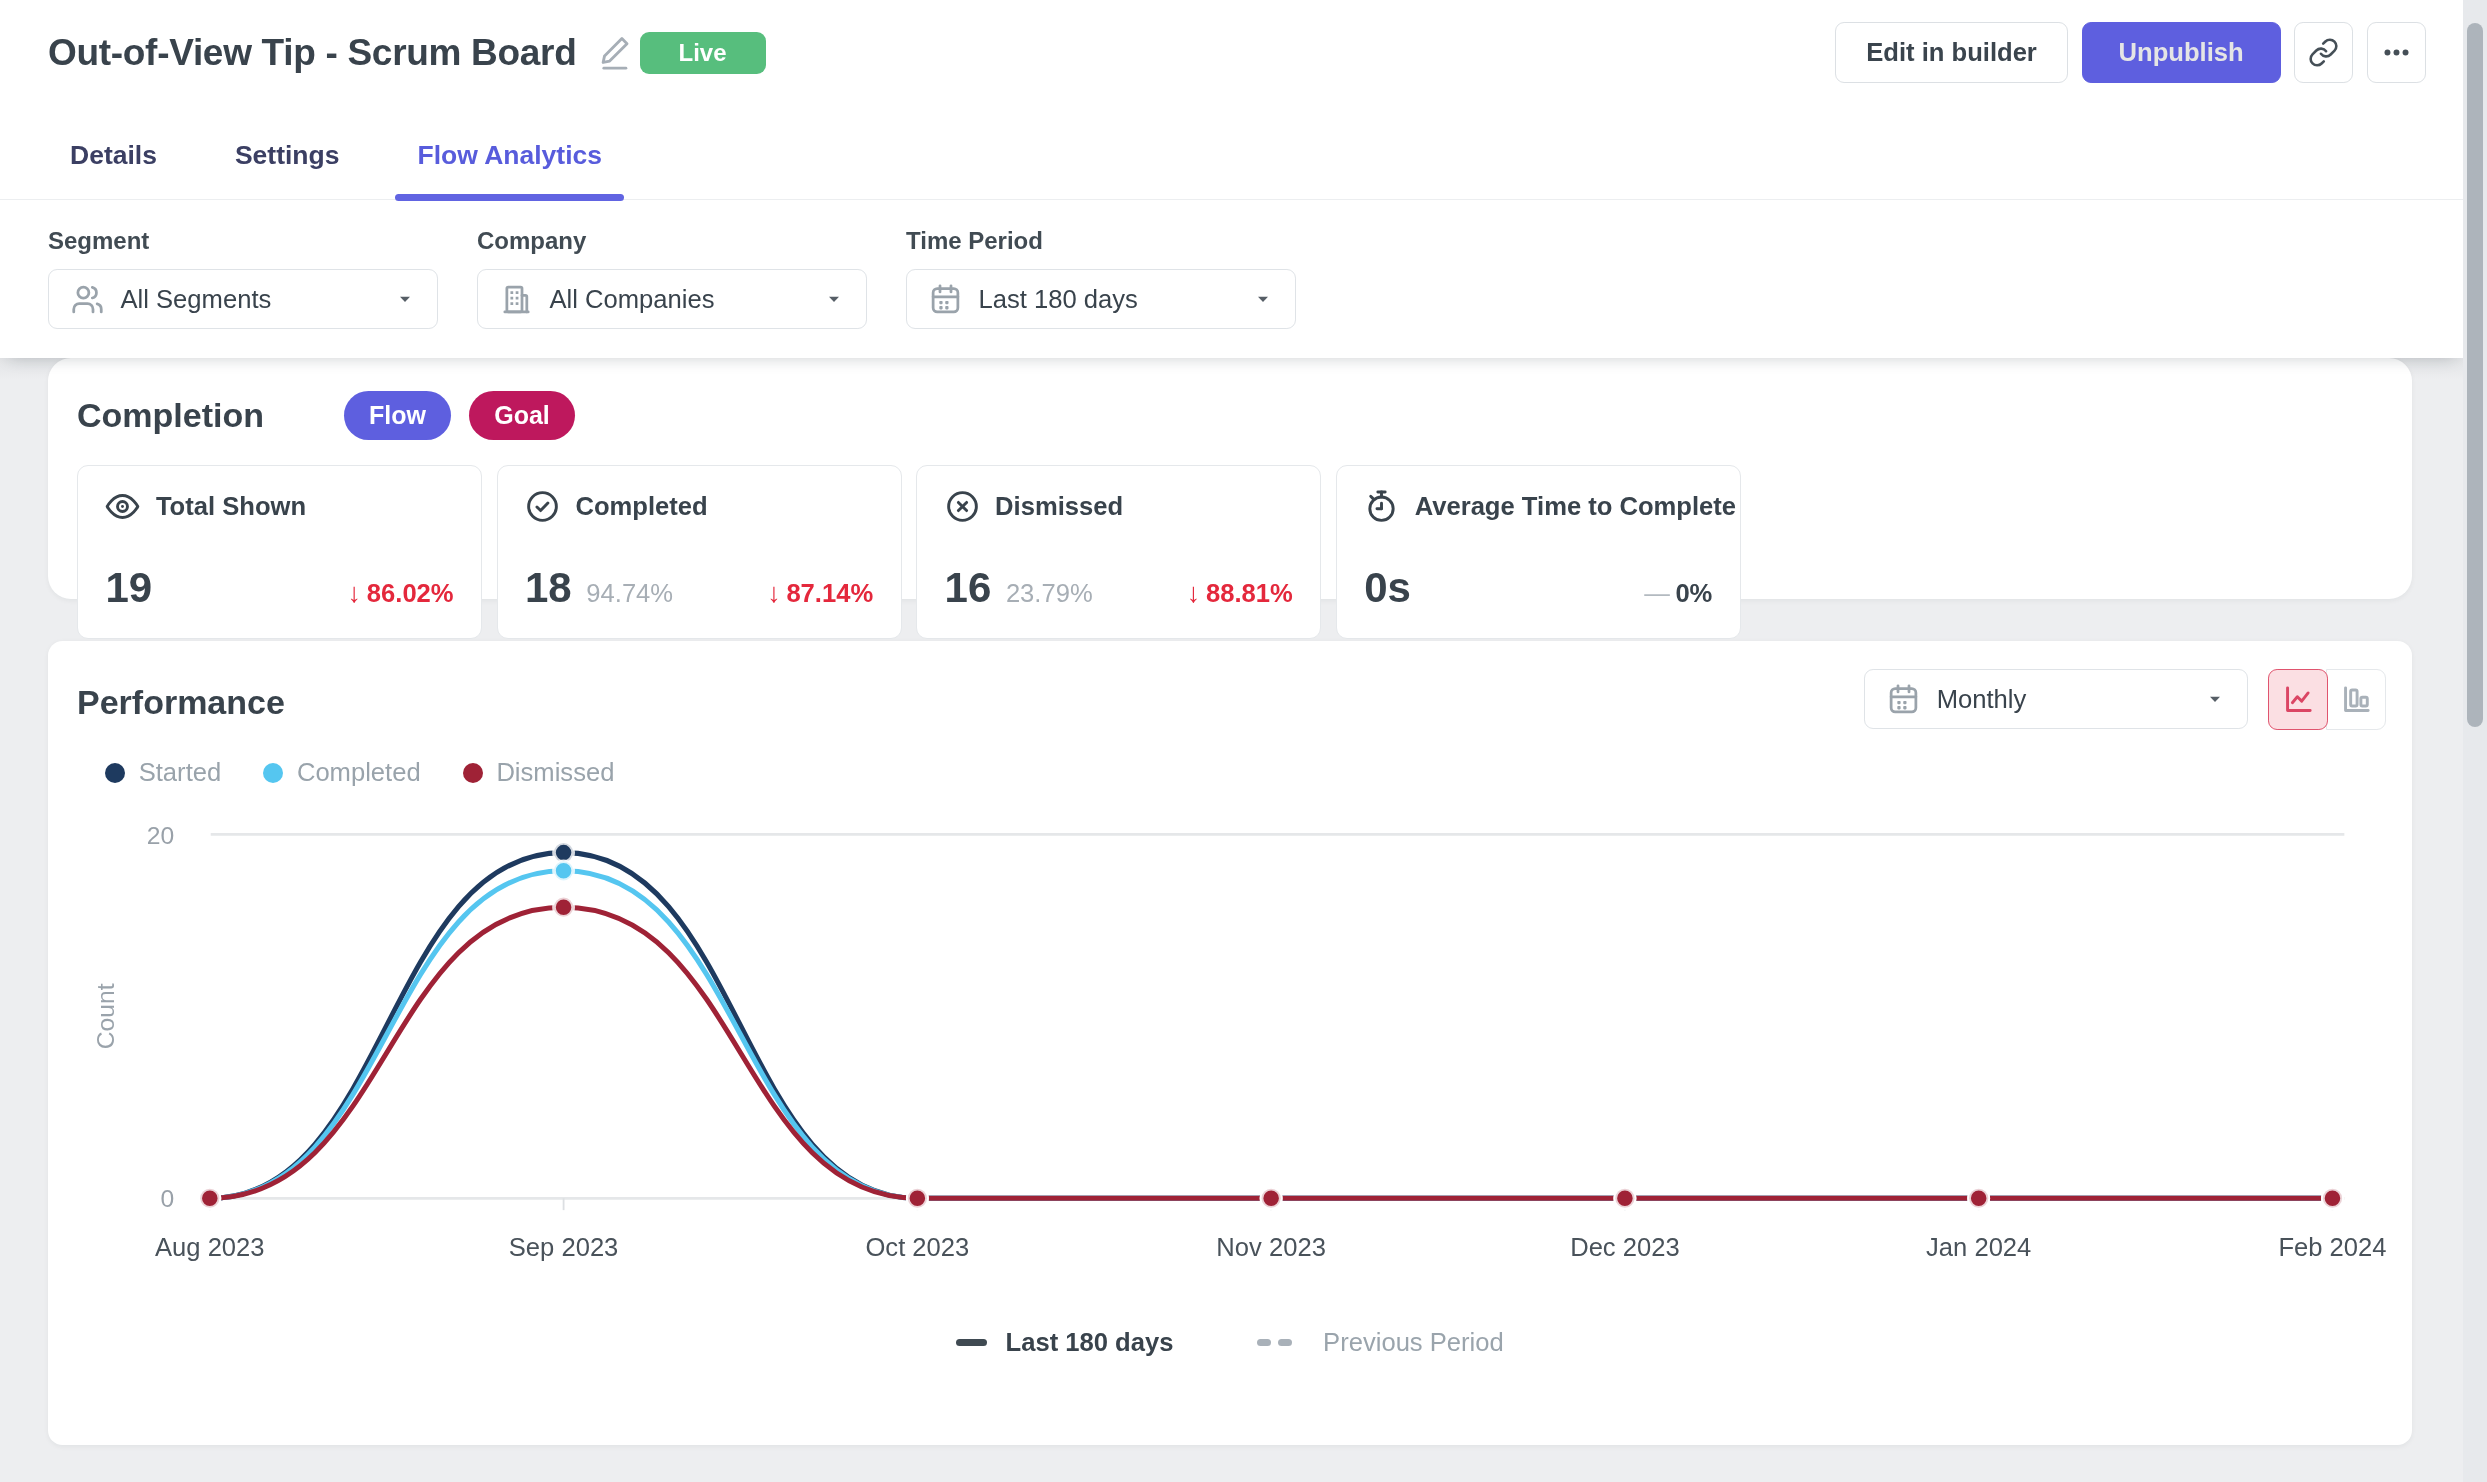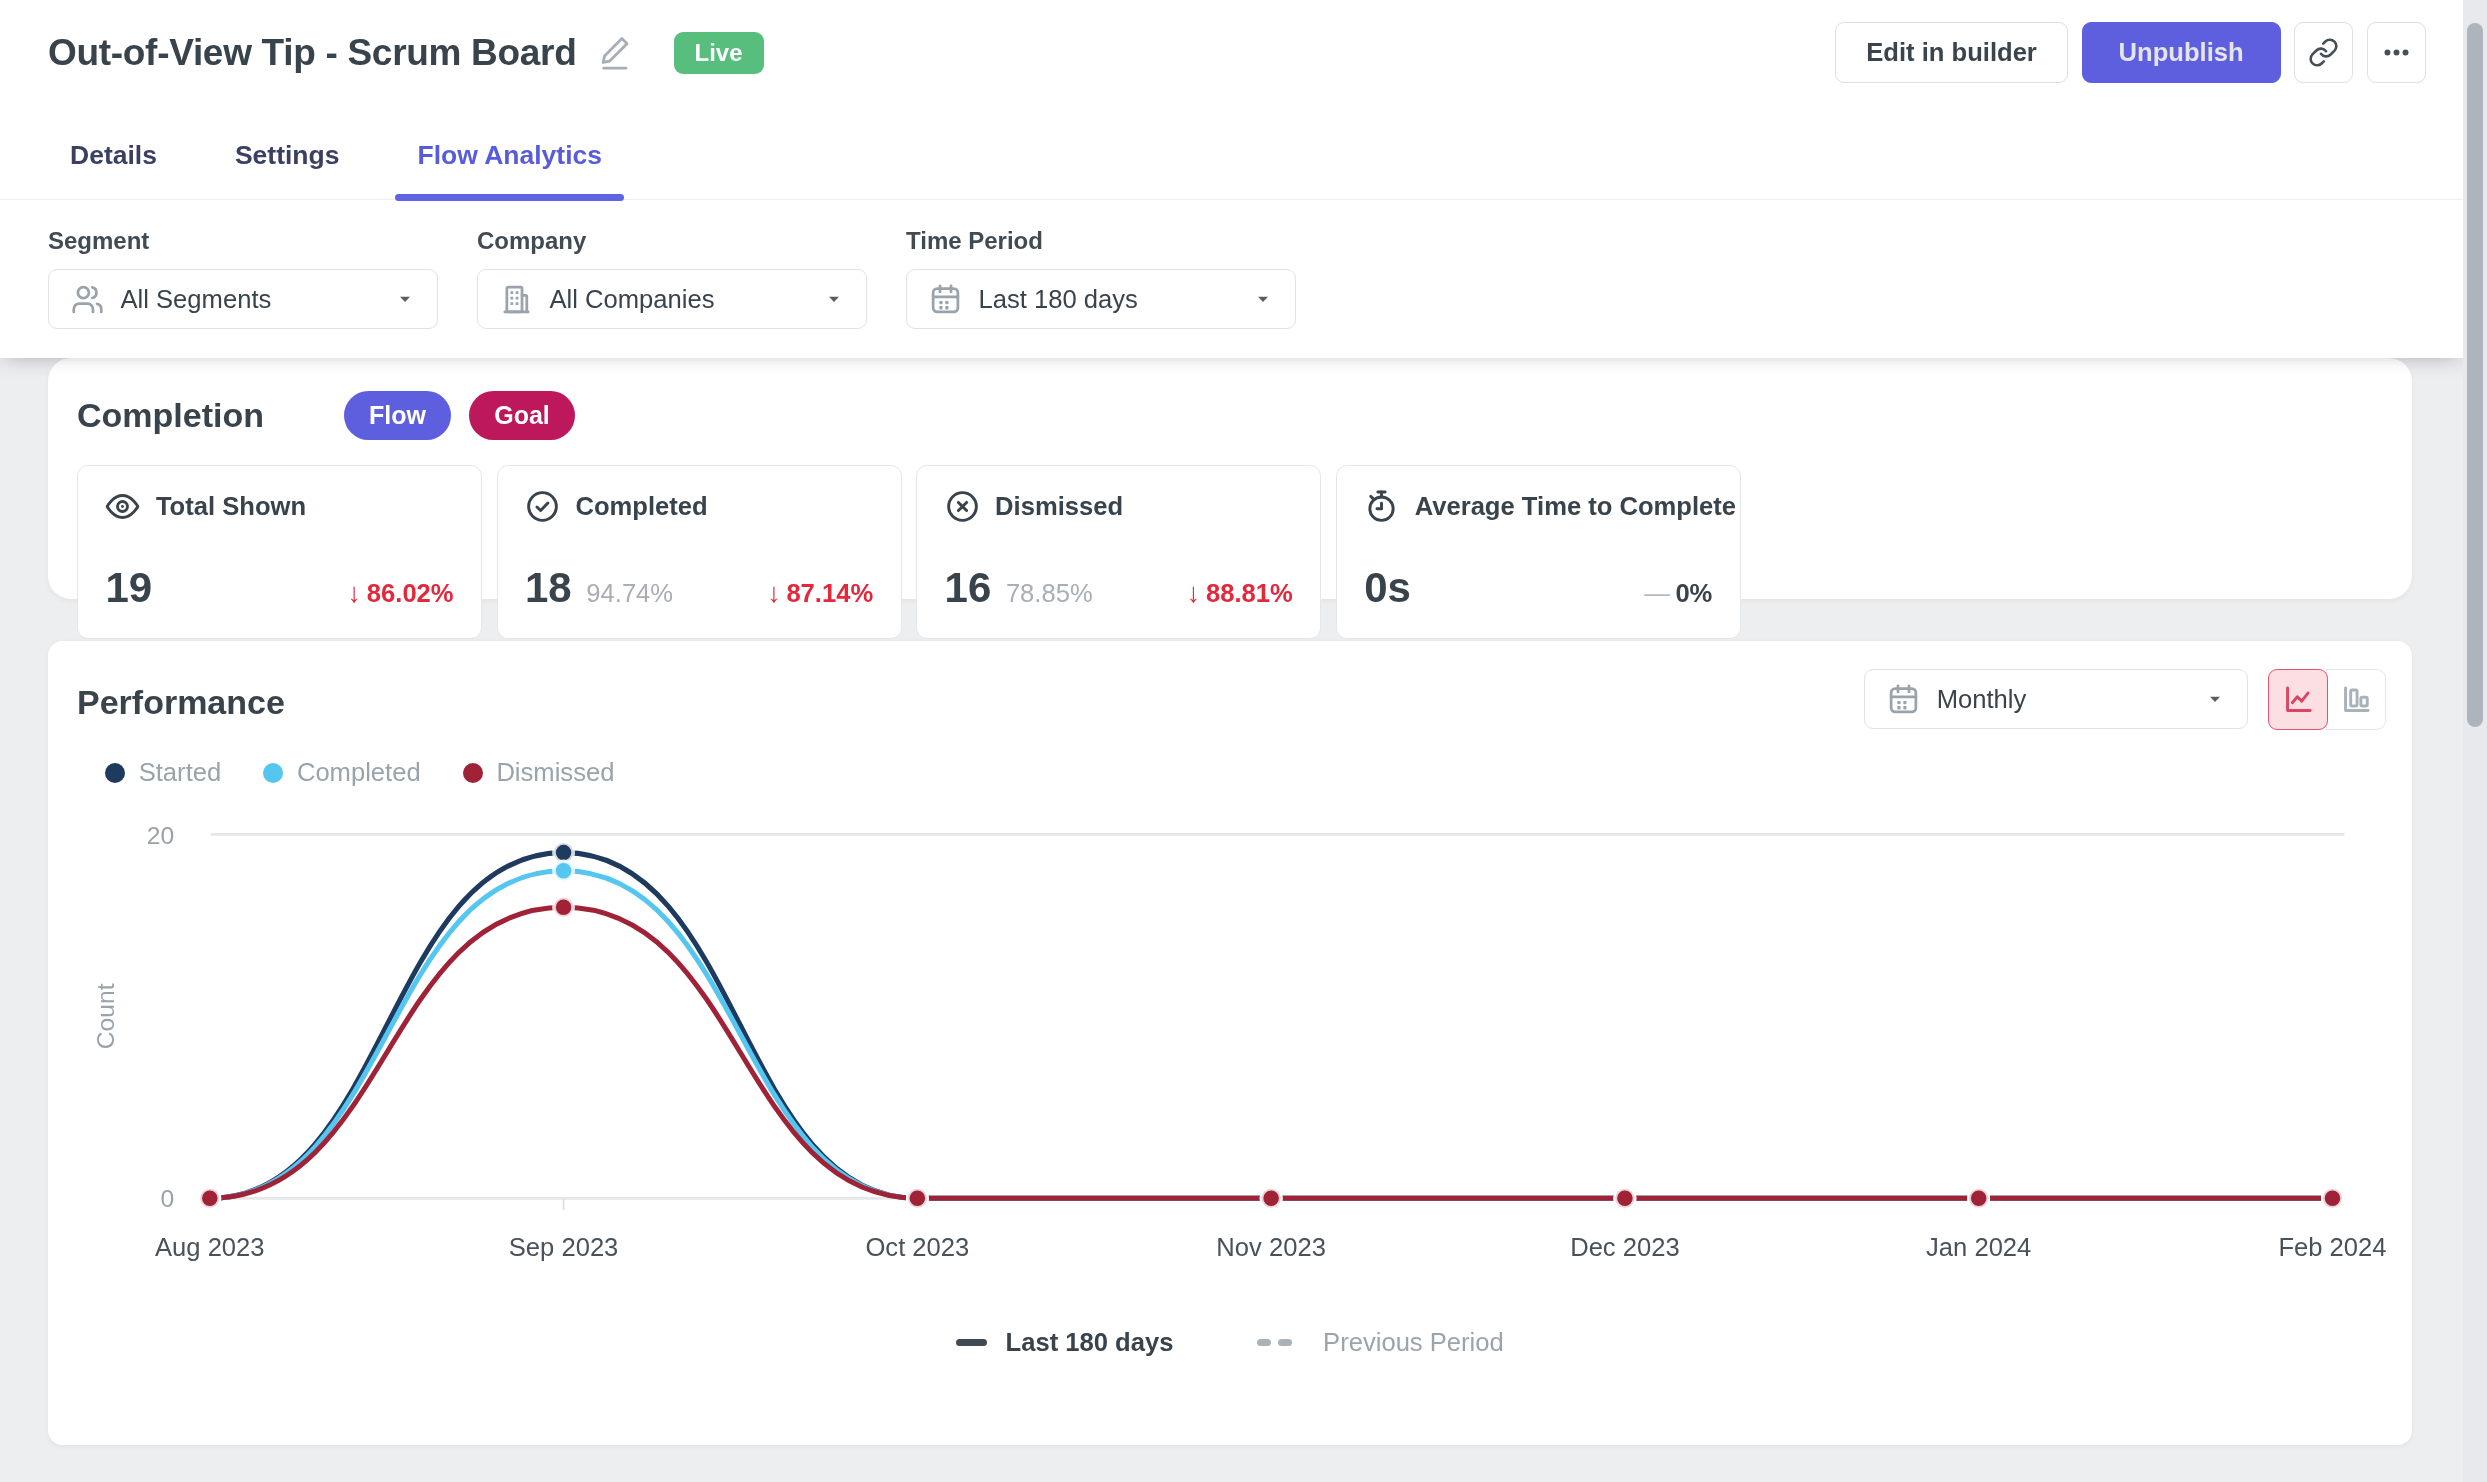--- a/index.html
+++ b/index.html
@@ -6,21 +6,21 @@
   html,body { width:2487px; height:1483px; overflow:hidden; background:#fff;
     font-family:"Liberation Sans","DejaVu Sans",sans-serif; -webkit-font-smoothing:antialiased; }
   .stage { position:relative; width:2487px; height:1483px; }
 
   
   .topbar { position:absolute; top:0; left:0; right:24px; height:200px; background:#fff;
             border-bottom:1.8px solid #ecEEf0; z-index:5; }
   .title-row { position:absolute; top:22px; left:48px; right:37px; height:61px; display:flex; align-items:center; }
   .page-title { font-size:37px; font-weight:700; color:#39434C; letter-spacing:-0.3px; }
   .edit-ic { margin-left:20px; width:35px; height:37px; color:#A6AEB6; cursor:pointer; }
-  .live-badge { margin-left:42px; height:42px; padding:0 21px; background:#57BE7D; color:#fff;
+  .live-badge { margin-left:8px; height:42px; padding:0 39px; background:#57BE7D; color:#fff;
                 border-radius:9.1px; font-size:24px; font-weight:700; display:flex; align-items:center; }
   .actions { margin-left:auto; display:flex; gap:13.7px; align-items:center; }
   .btn { height:61px; border-radius:9.1px; display:flex; align-items:center; justify-content:center;
          font-size:25.6px; font-weight:600; cursor:pointer; }
   .btn-outline { padding:0 30px; background:#fff; border:1.8px solid #DCE0E4; color:#3A444D; }
   .btn-primary { padding:4px 36px; background:#5E5FDF; border:1.8px solid #5E5FDF; color:#e5e5e5; }
   .btn-icon { width:59px; background:#fff; border:1.8px solid #DCE0E4; color:#454F57; }
   .btn-icon svg { width:31px; height:31px; }
 
   .tabs { position:absolute; bottom:-1.8px; left:48px; display:flex; }
@@ -253,21 +253,21 @@
           <div class="m-top">
             <svg class="ic m-ic" viewBox="0 0 24 24" stroke-width="1.9">
               <circle cx="12" cy="12" r="9.5"></circle>
                 <line x1="9.2" y1="9.2" x2="14.8" y2="14.8"></line>
                 <line x1="14.8" y1="9.2" x2="9.2" y2="14.8"></line>
             </svg>
             <span class="m-label">Dismissed</span>
           </div>
           <div class="m-bottom">
             <span class="m-value">16</span>
-            <span class="m-sub">78.85%</span>
+            <span class="m-sub">23.79%</span>
             <span class="m-delta">
               <span class="arrow">↓</span>
               <span>88.81%</span>
             </span>
           </div>
         </div>
 
         <div class="mcard">
           <div class="m-top">
             <svg class="ic m-ic" viewBox="0 0 24 24" stroke-width="1.9">

